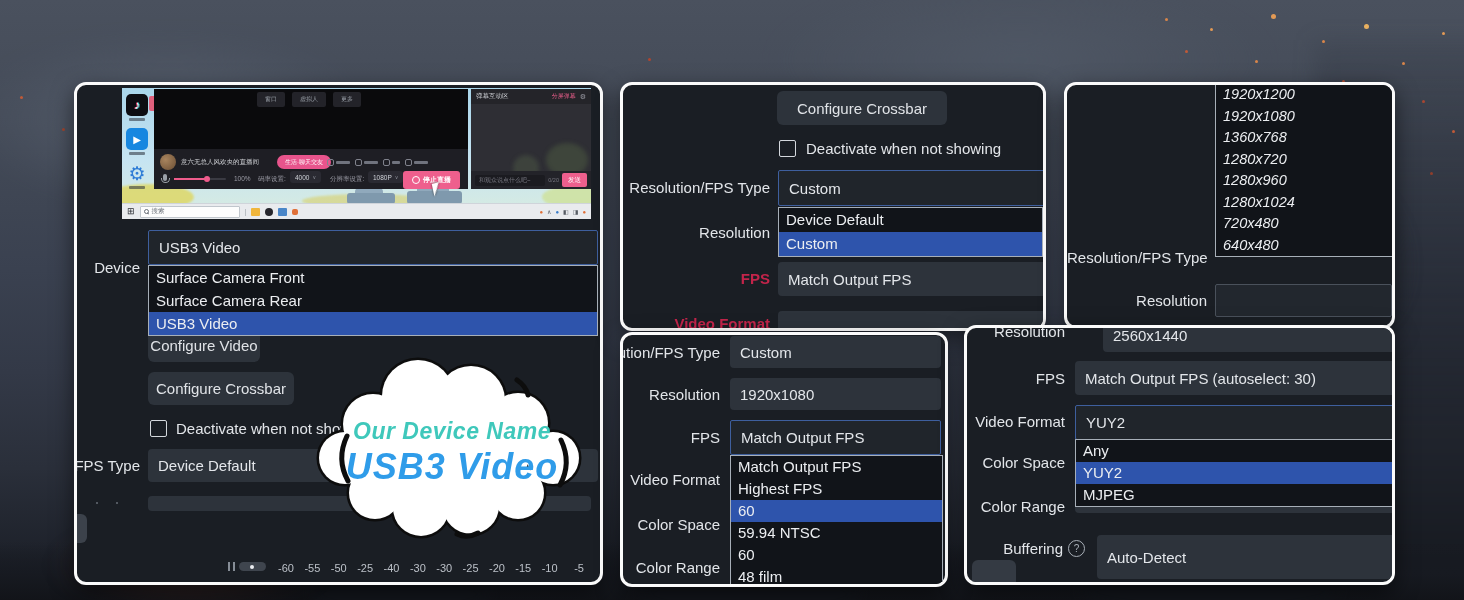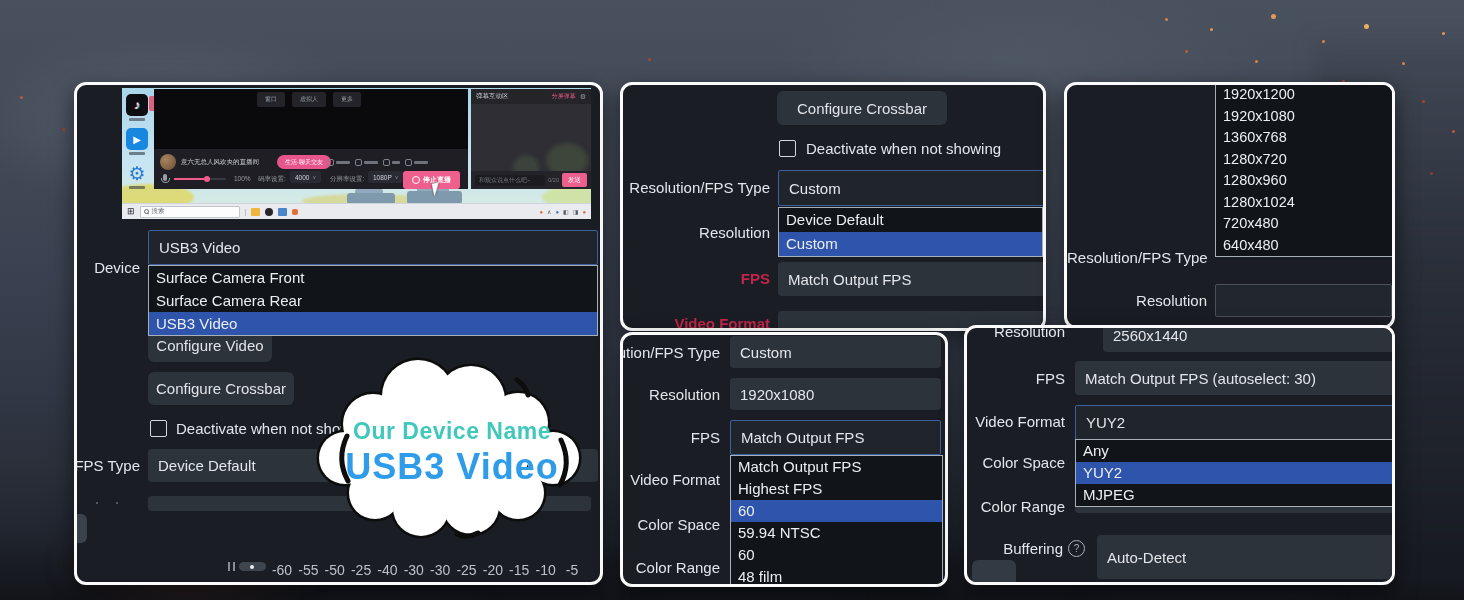--- a/index.html
+++ b/index.html
@@ -35,21 +35,21 @@
     box-shadow:0 8px 22px rgba(0,0,0,.55);color:#e2e5e9;}
   .lab{position:absolute;font-size:15px;color:#e2e5e9;text-align:right;white-space:nowrap;}
   .lab.red{color:#c2244a;font-weight:bold;}
   .dd{position:absolute;background:#2d333b;border-radius:4px;display:flex;align-items:center;
     padding:0 10px;font-size:15px;color:#e3e6ea;white-space:nowrap;overflow:hidden;}
   .dd.focus{background:#20252b;border:1px solid #3e5f9e;border-radius:2px;}
   .dd.empty{background:#22272e;border:1px solid #4a515b;border-radius:2px;}
   .list{position:absolute;background:#111419;border:1px solid #a7afb8;z-index:5;overflow:hidden;}
   .list .opt{height:23px;line-height:23px;padding:0 7px;font-size:15px;color:#eceef1;white-space:nowrap;}
   .list .opt.sel{background:#2e54ac;}
-  .list.sz21 .opt{height:21.5px;line-height:21.5px;font-size:14.5px;}
+  .list.sz21 .opt{height:21.5px;line-height:21.5px;font-size:14.5px;font-style:italic;}
   .list.sz22 .opt{height:22px;line-height:22px;}
   .list.sz24 .opt{height:24px;line-height:24px;}
   .btn{position:absolute;background:#2d333b;border-radius:6px;display:flex;align-items:center;
     justify-content:center;font-size:15px;color:#e0e3e7;}
   .cb{position:absolute;width:15px;height:15px;border:1.5px solid #d4d8dd;border-radius:2px;background:transparent;}
   .cb-lab{position:absolute;font-size:15px;color:#e2e5e9;white-space:nowrap;}
   .help{display:inline-flex;width:15px;height:15px;border:1px solid #a9b0b8;border-radius:50%;
     align-items:center;justify-content:center;font-size:10px;color:#a9b0b8;margin-left:5px;}
 
   
@@ -112,33 +112,33 @@
     display:flex;align-items:center;gap:3px;padding:0 3px;}
   .mag{position:relative;width:5px;height:5px;}
   .mag:before{content:'';position:absolute;left:0;top:0;width:3.4px;height:3.4px;border:1px solid #6a7078;border-radius:50%;}
   .mag:after{content:'';position:absolute;left:3.6px;top:3.6px;width:2px;height:1px;background:#6a7078;transform:rotate(45deg);}
   .tb-search span{font-size:6.5px;color:#6a7078;}
   .tb-ic{width:9px;height:8px;border-radius:1px;}
   .tb-tray{margin-left:auto;display:flex;align-items:center;gap:4px;font-size:6px;color:#565b63;}
   .tb-dot{width:6px;height:6px;border-radius:2px;background:#e07038;}
 
   
-  .cloud{position:absolute;left:234px;top:263px;width:282px;height:202px;z-index:10;}
+  .cloud{position:absolute;left:234px;top:263px;width:282px;height:202px;z-index:10;font-style:italic;}
   .cloud-l1{position:absolute;left:0;right:0;top:70px;text-align:center;font-size:23px;font-weight:bold;
     color:#3fc8bb;letter-spacing:.5px;}
   .cloud-l2{position:absolute;left:0;right:0;top:98px;text-align:center;font-size:36px;font-weight:bold;
     color:#2f9ce9;letter-spacing:1px;}
 
   
   .db-bars{position:absolute;display:flex;gap:3px;}
   .db-bars i{width:2px;height:9px;background:#868d96;}
   .db-slider{position:absolute;width:27px;height:9px;background:#3f454e;border-radius:5px;}
   .db-slider i{position:absolute;left:11px;top:2.5px;width:4px;height:4px;border-radius:50%;background:#eceef1;}
   .db-ticks{position:absolute;display:flex;justify-content:space-between;}
-  .tick{font-size:14px;color:#bcc1c8;width:24px;text-align:center;}
+  .tick{font-size:11px;color:#bcc1c8;width:24px;text-align:right;}
 
   .stub{position:absolute;background:#3c424b;}
   .dots2{position:absolute;display:flex;gap:18px;}
   .dots2 i{width:2px;height:2px;background:#666c75;border-radius:50%;}
 </style>
 </head>
 <body>
 
 <div class="stage">
 
@@ -271,21 +271,21 @@
     <div class="lab" style="left:0;top:154px;width:63px;margin-top:20px;">Device</div>
     <div class="dd focus" style="left:71px;top:145px;right:2px;height:33px;">
       <span>USB3 Video</span>
     </div>
     <div class="list" style="left:71px;top:180px;right:2px;">
         <div class="opt">Surface Camera Front</div>
         <div class="opt">Surface Camera Rear</div>
         <div class="opt sel">USB3 Video</div>
       </div>
 
-    <div class="btn" style="left:71px;top:244px;width:124px;height:33px;z-index:1;">Configure Video</div>
+    <div class="btn" style="left:71px;top:244px;width:112px;height:33px;z-index:1;">Configure Video</div>
     <div class="btn" style="left:71px;top:287px;width:146px;height:33px;">Configure Crossbar</div>
 
     <span class="cb" style="left:73px;top:335px;"></span>
     <span class="cb-lab" style="left:99px;top:335px;">Deactivate when not showing</span>
 
     <div class="lab" style="left:-84px;top:372px;width:147px;">Resolution/FPS Type</div>
     <div class="dd" style="left:71px;top:364px;right:2px;height:33px;">
       <span>Device Default</span>
     </div>
 

